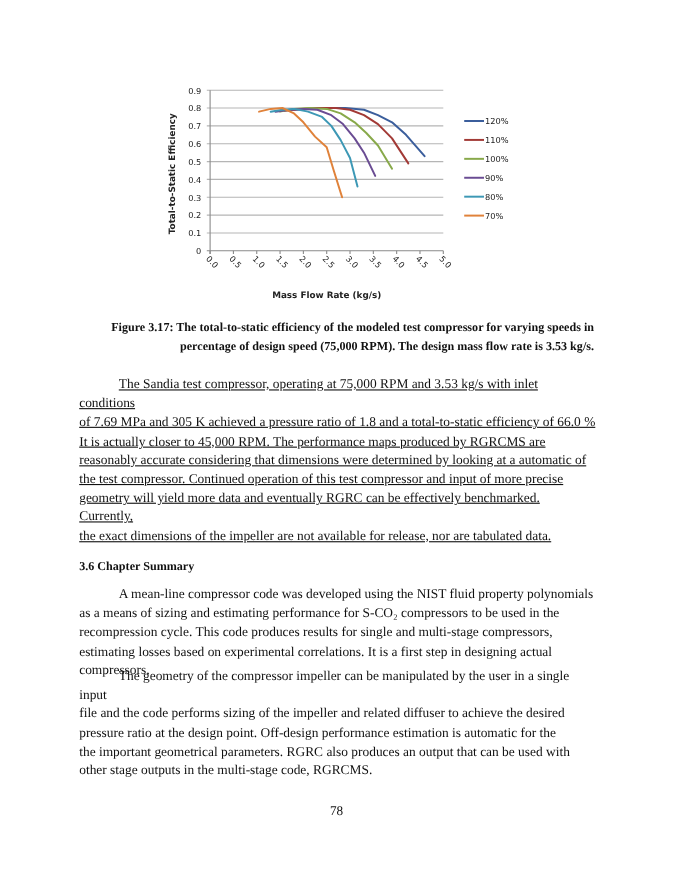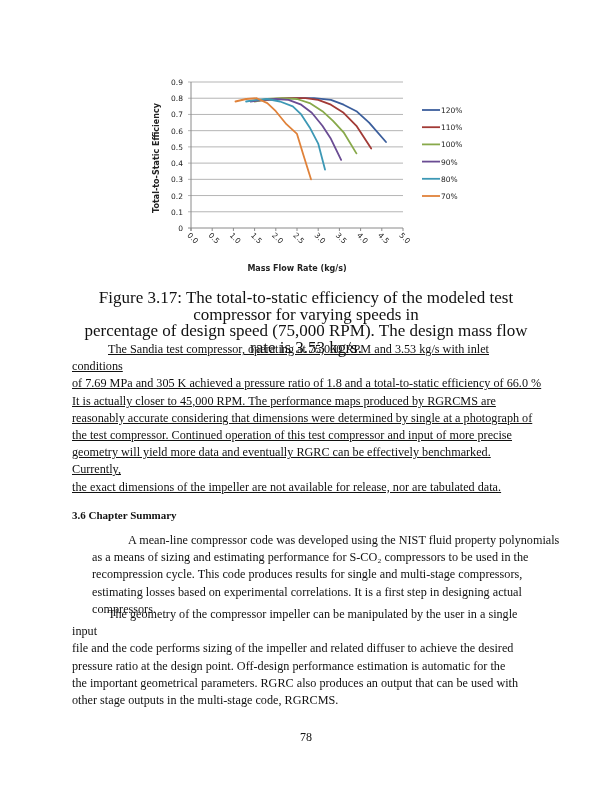--- a/index.html
+++ b/index.html
@@ -1,21 +1,21 @@
 <!DOCTYPE html>
 <html><head>
 <meta charset="utf-8">
 <style>
   html, body { margin: 0; padding: 0; background: #ffffff; }
   body { width: 612px; height: 792px; position: relative; overflow: hidden;
          font-family: "Liberation Serif", serif; color: #111; }
   #chart { position: absolute; left: 140px; top: 70px; width: 360px; height: 210px; }
   #chart text { font-family: "DejaVu Sans", sans-serif; fill: #222; }
-  .caption { position: absolute; left: 72px; top: 290px; width: 468px; font-size: 17px;
-             line-height: 16.5px; text-align: center; }
+  .caption { position: absolute; left: 72px; top: 290px; width: 468px; font-size: 11px;
+             line-height: 16.5px; text-align: right; font-weight: bold; }
   .para { position: absolute; left: 72px; width: 470px; font-size: 12.2px; line-height: 17.2px;
           text-align: left; margin: 0; }
   .para .indent { display: inline-block; width: 36px; }
   .heading { position: absolute; left: 72px; top: 509px; font-size: 11px; font-weight: bold; margin: 0; }
   .pagenum { position: absolute; left: 0; width: 612px; top: 730px; text-align: center; font-size: 12px; }
 </style>
 </head>
 <body>
 
 <svg id="chart" viewBox="0 0 360 210" xmlns="http://www.w3.org/2000/svg">
@@ -96,29 +96,29 @@
 
 <div class="caption">
   <div>Figure 3.17: The total-to-static efficiency of the modeled test compressor for varying speeds in</div>
   <div>percentage of design speed (75,000 RPM).  The design mass flow rate is 3.53 kg/s.</div>
 </div>
 
 <div class="para" style="top:341px;text-decoration:underline;">
   <div><span class="indent"></span><span>The Sandia test compressor, operating at 75,000 RPM and 3.53 kg/s with inlet conditions</span></div>
   <div>of 7.69 MPa and 305 K achieved a pressure ratio of 1.8 and a total-to-static efficiency of 66.0 %</div>
   <div>It is actually closer to 45,000 RPM.  The performance maps produced by RGRCMS are</div>
-  <div>reasonably accurate considering that dimensions were determined by single at a photograph of</div>
+  <div>reasonably accurate considering that dimensions were determined by looking at a automatic of</div>
   <div>the test compressor.  Continued operation of this test compressor and input of more precise</div>
   <div>geometry will yield more data and eventually RGRC can be effectively benchmarked.  Currently,</div>
   <div>the exact dimensions of the impeller are not available for release, nor are tabulated data.</div>
 </div>
 
 <h3 class="heading">3.6 Chapter Summary</h3>
 
-<div class="para" style="top:532px;margin-left:20px;">
+<div class="para" style="top:532px;">
   <div><span class="indent"></span><span>A mean-line compressor code was developed using the NIST fluid property polynomials</span></div>
   <div>as a means of sizing and estimating performance for S-CO₂ compressors to be used in the</div>
   <div>recompression cycle.  This code produces results for single and multi-stage compressors,</div>
   <div>estimating losses based on experimental correlations.  It is a first step in designing actual</div>
   <div>compressors.</div>
 </div>
 
 <div class="para" style="top:606px;">
   <div><span class="indent"></span><span>The geometry of the compressor impeller can be manipulated by the user in a single input</span></div>
   <div>file and the code performs sizing of the impeller and related diffuser to achieve the desired</div>

